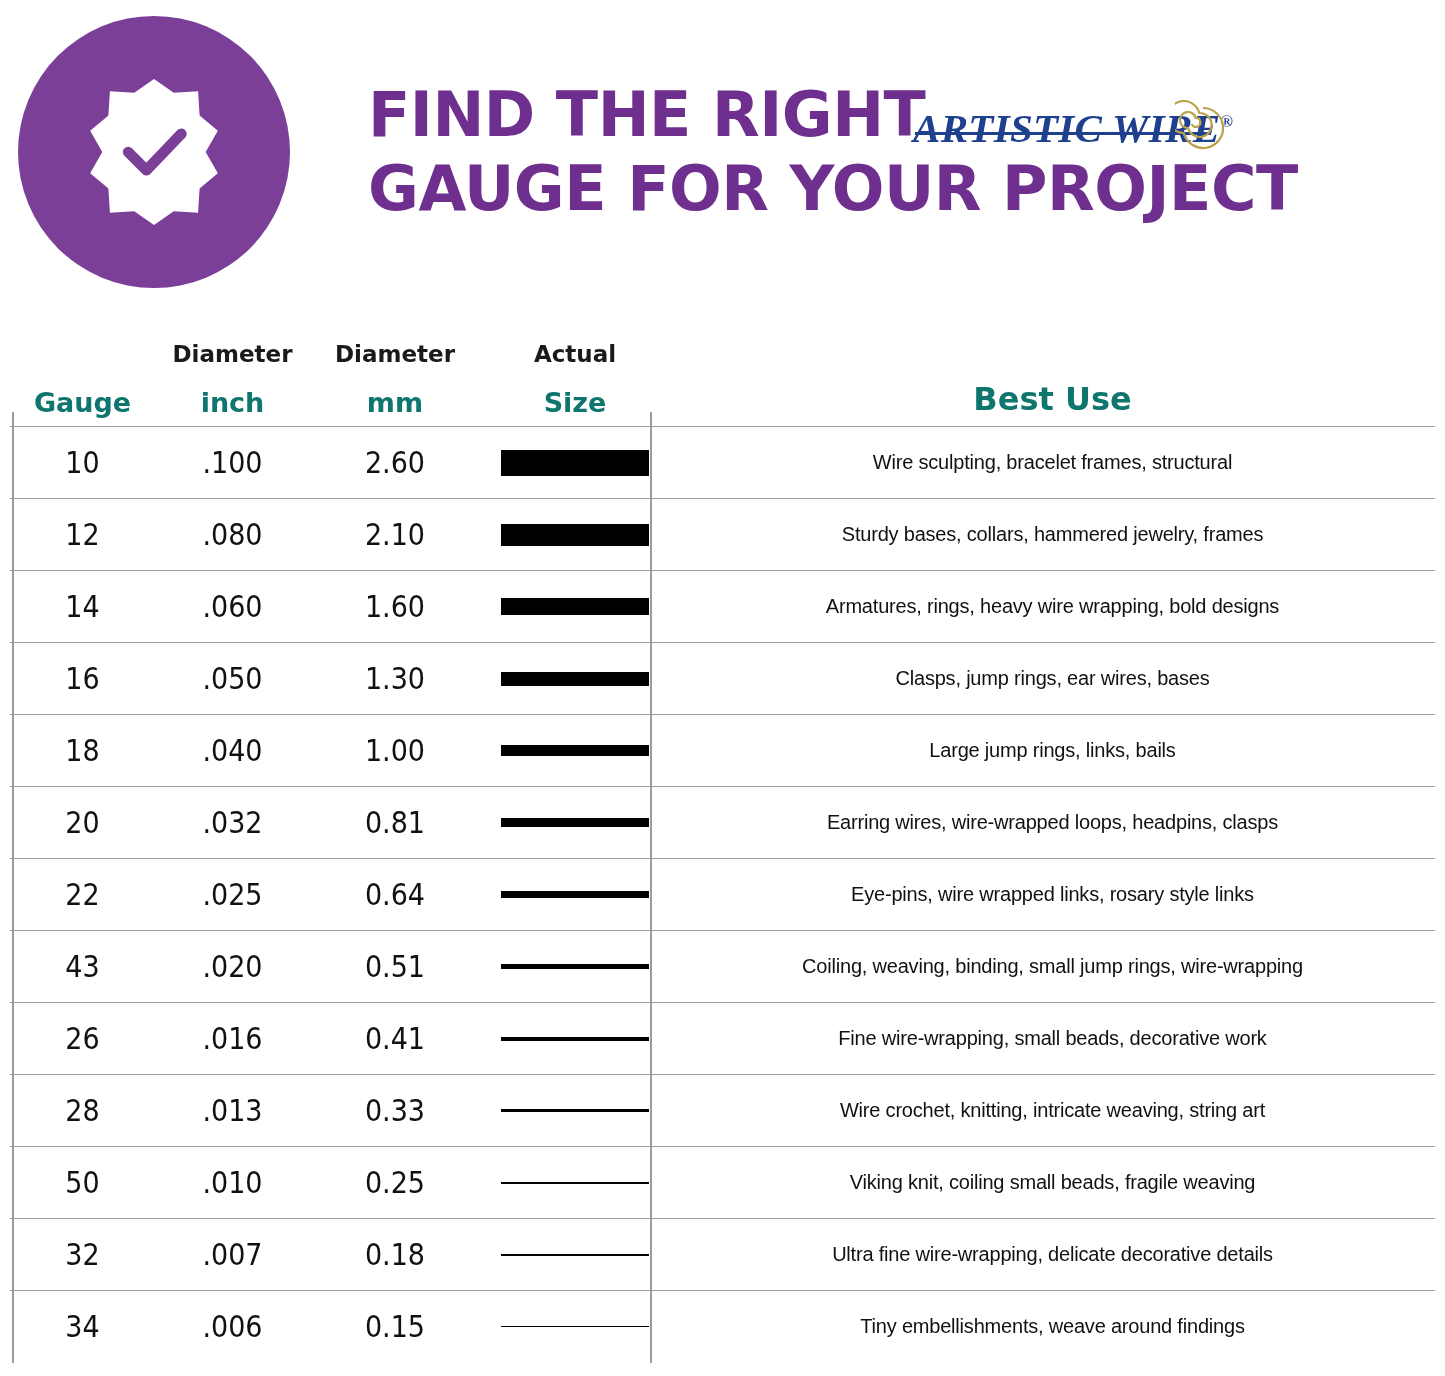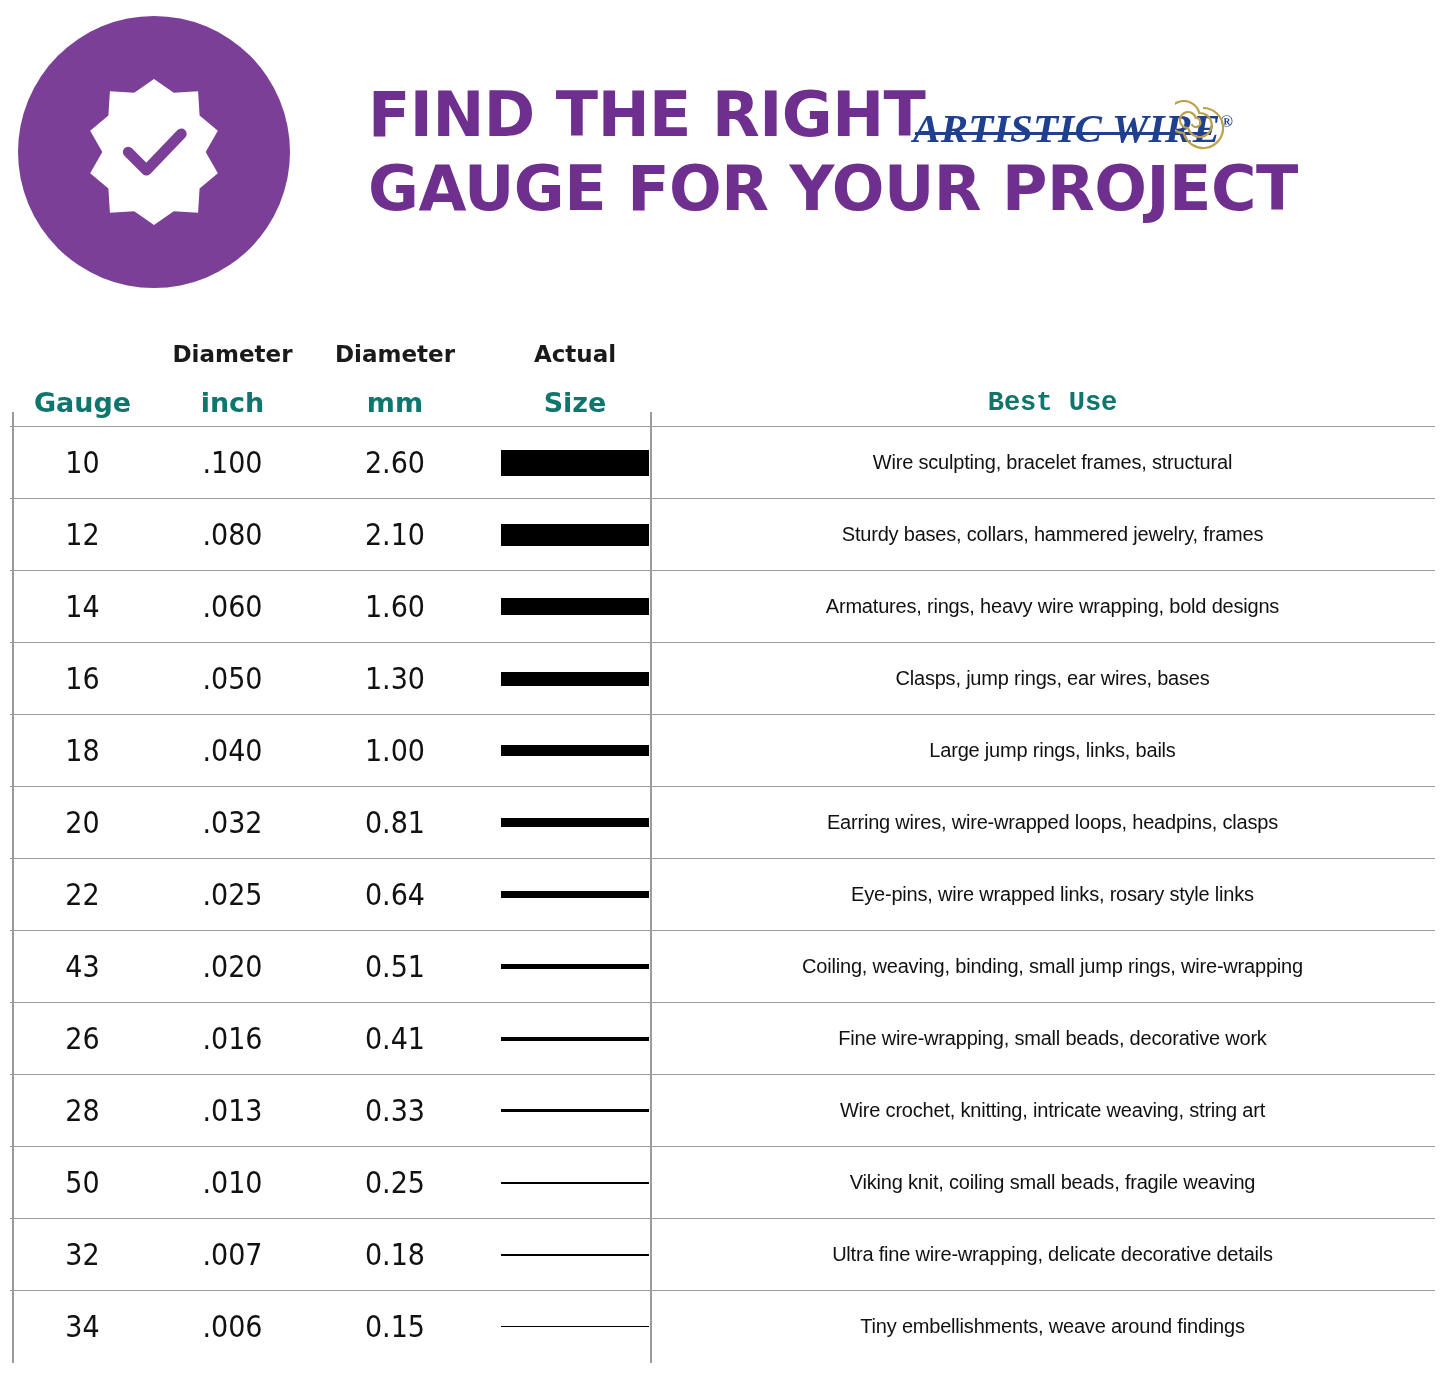--- a/index.html
+++ b/index.html
@@ -125,22 +125,21 @@
     font-family: "DejaVu Sans", sans-serif;
     font-weight: bold;
     font-size: 27px;
     color: #0f766e;
     text-align: center;
     padding-bottom: 8px;
     height: 48px;
     vertical-align: bottom;
   }
   thead .head-bottom td.usecell {
-    font-size: 27px;
-    font-family: Liberation Mono, monospace;
+    font-size: 32px;
   }
 
   tbody tr { height: 72px; }
   tbody td {
     border-top: 1.5px solid #9b9b9b;
     font-family: "DejaVu Sans Condensed", "DejaVu Sans", sans-serif;
     font-size: 30px;
     color: #111111;
     text-align: center;
     vertical-align: middle;

